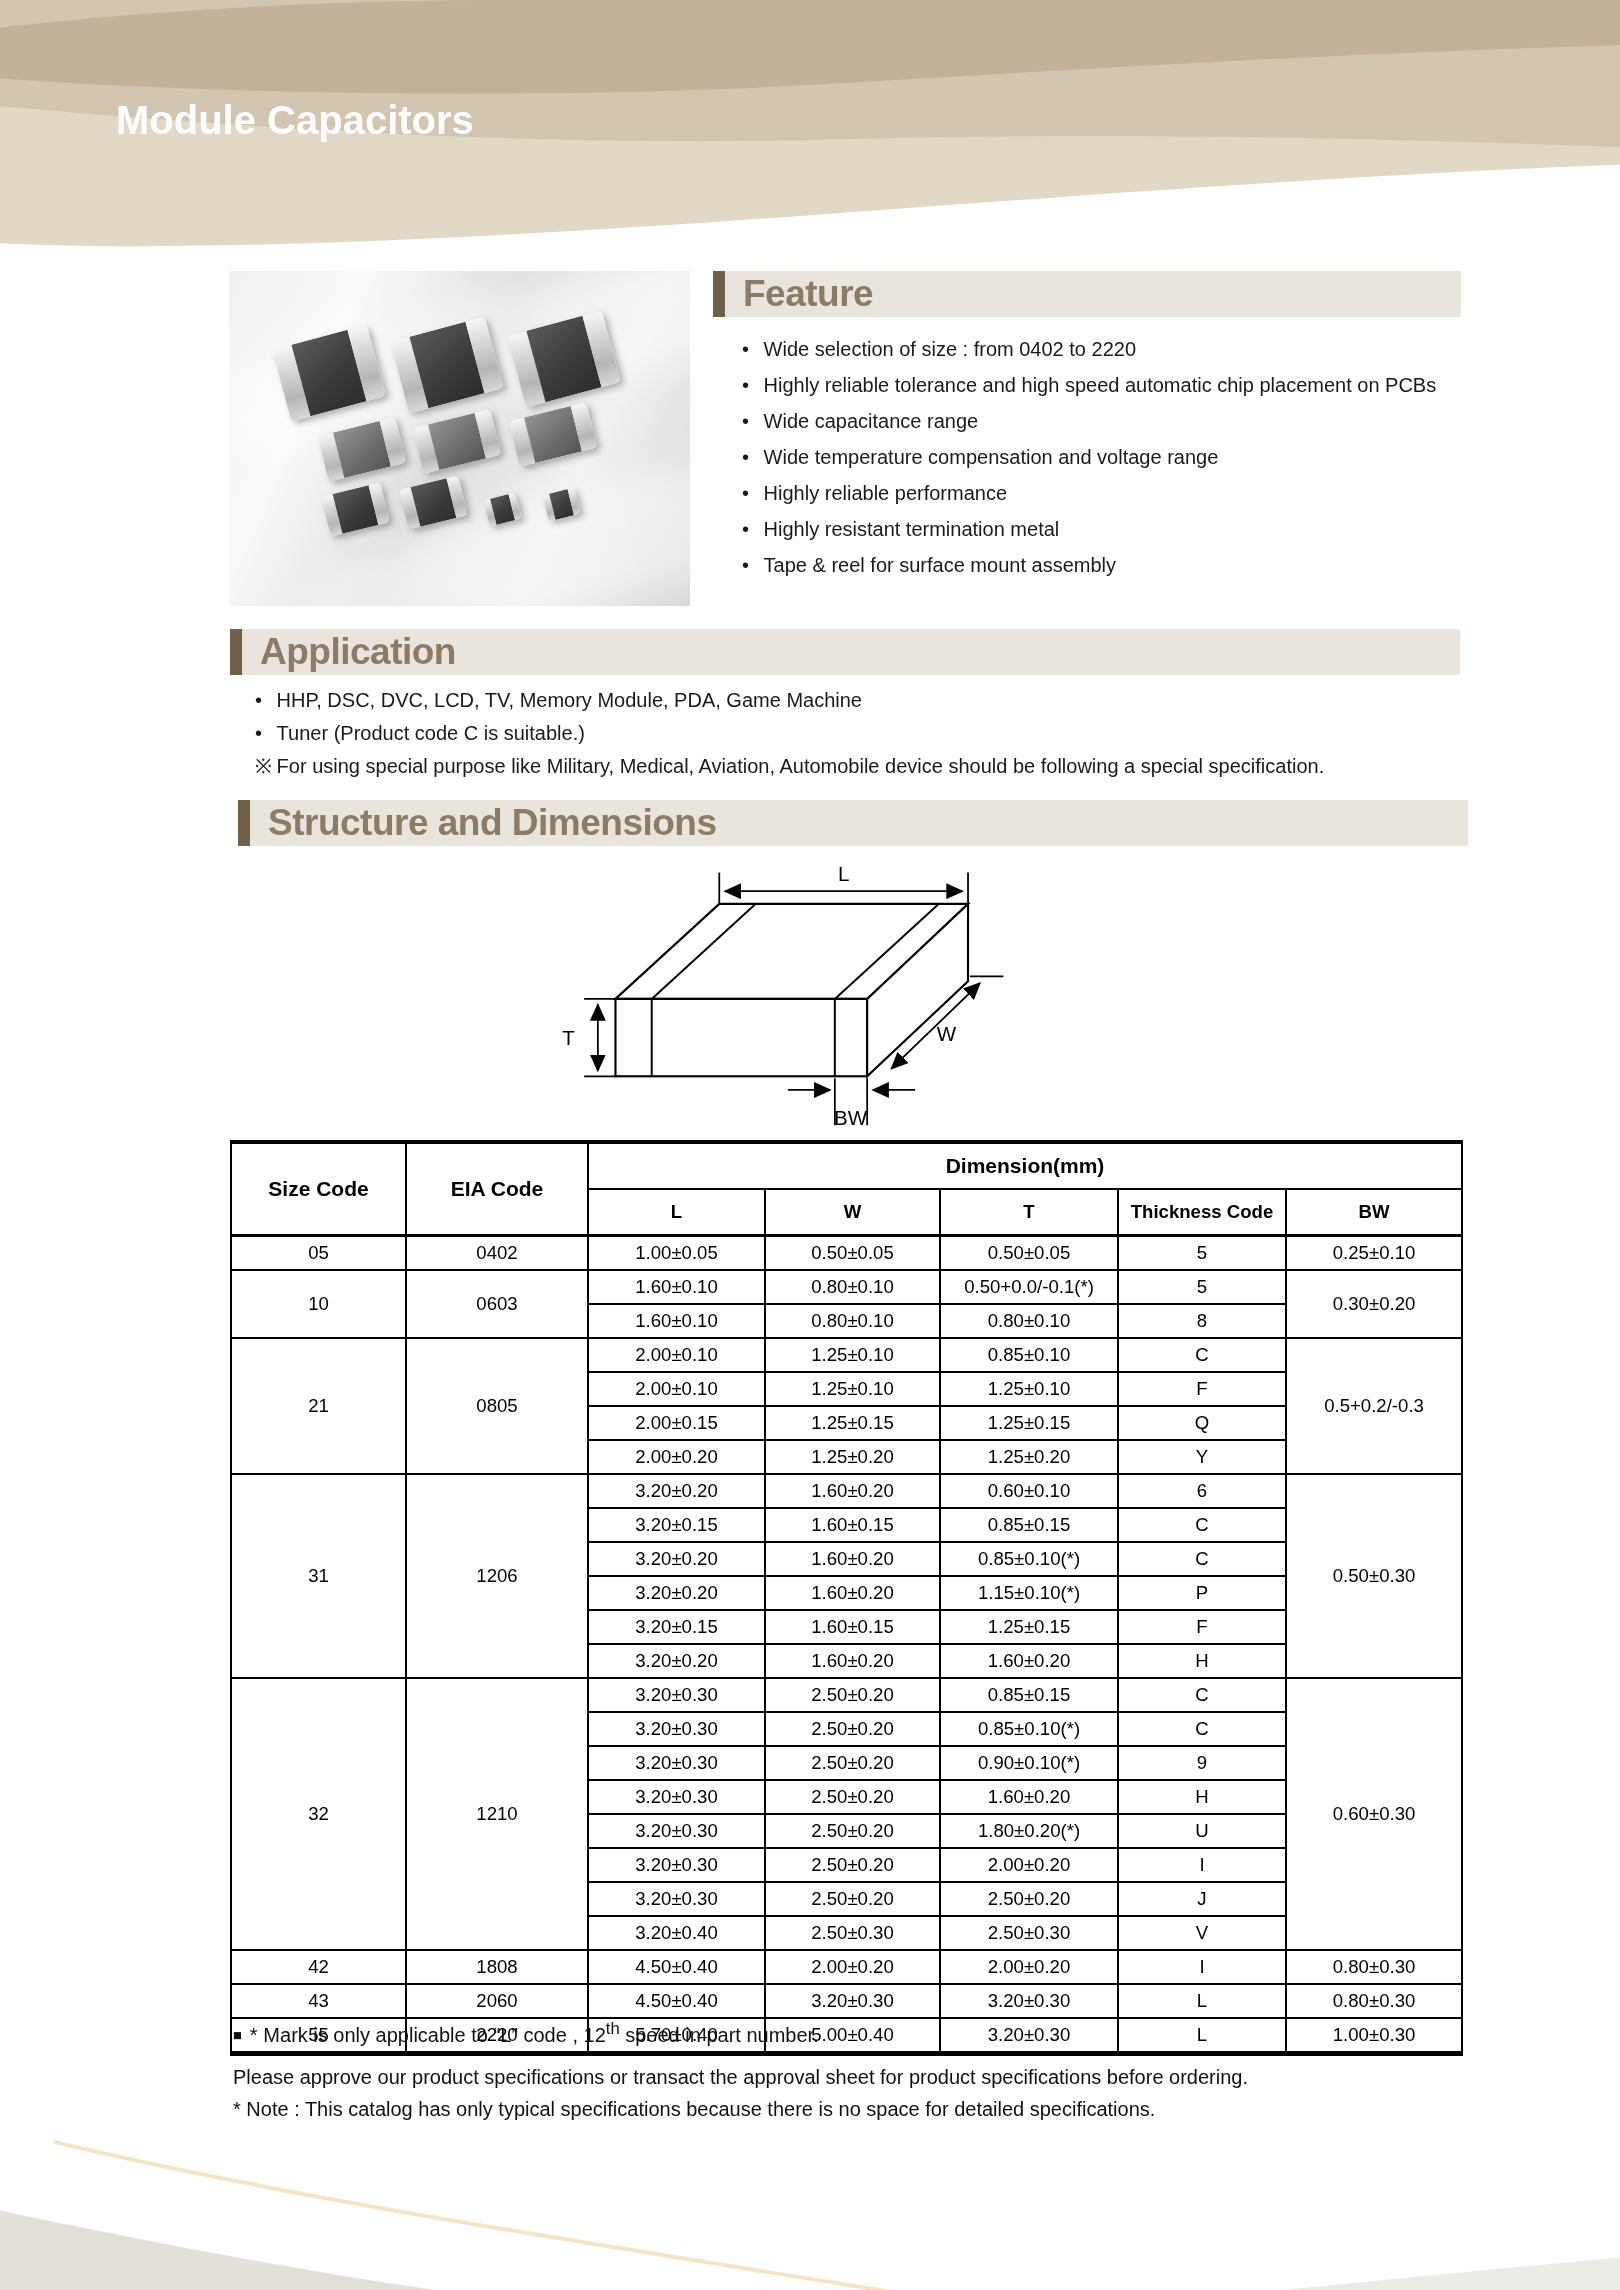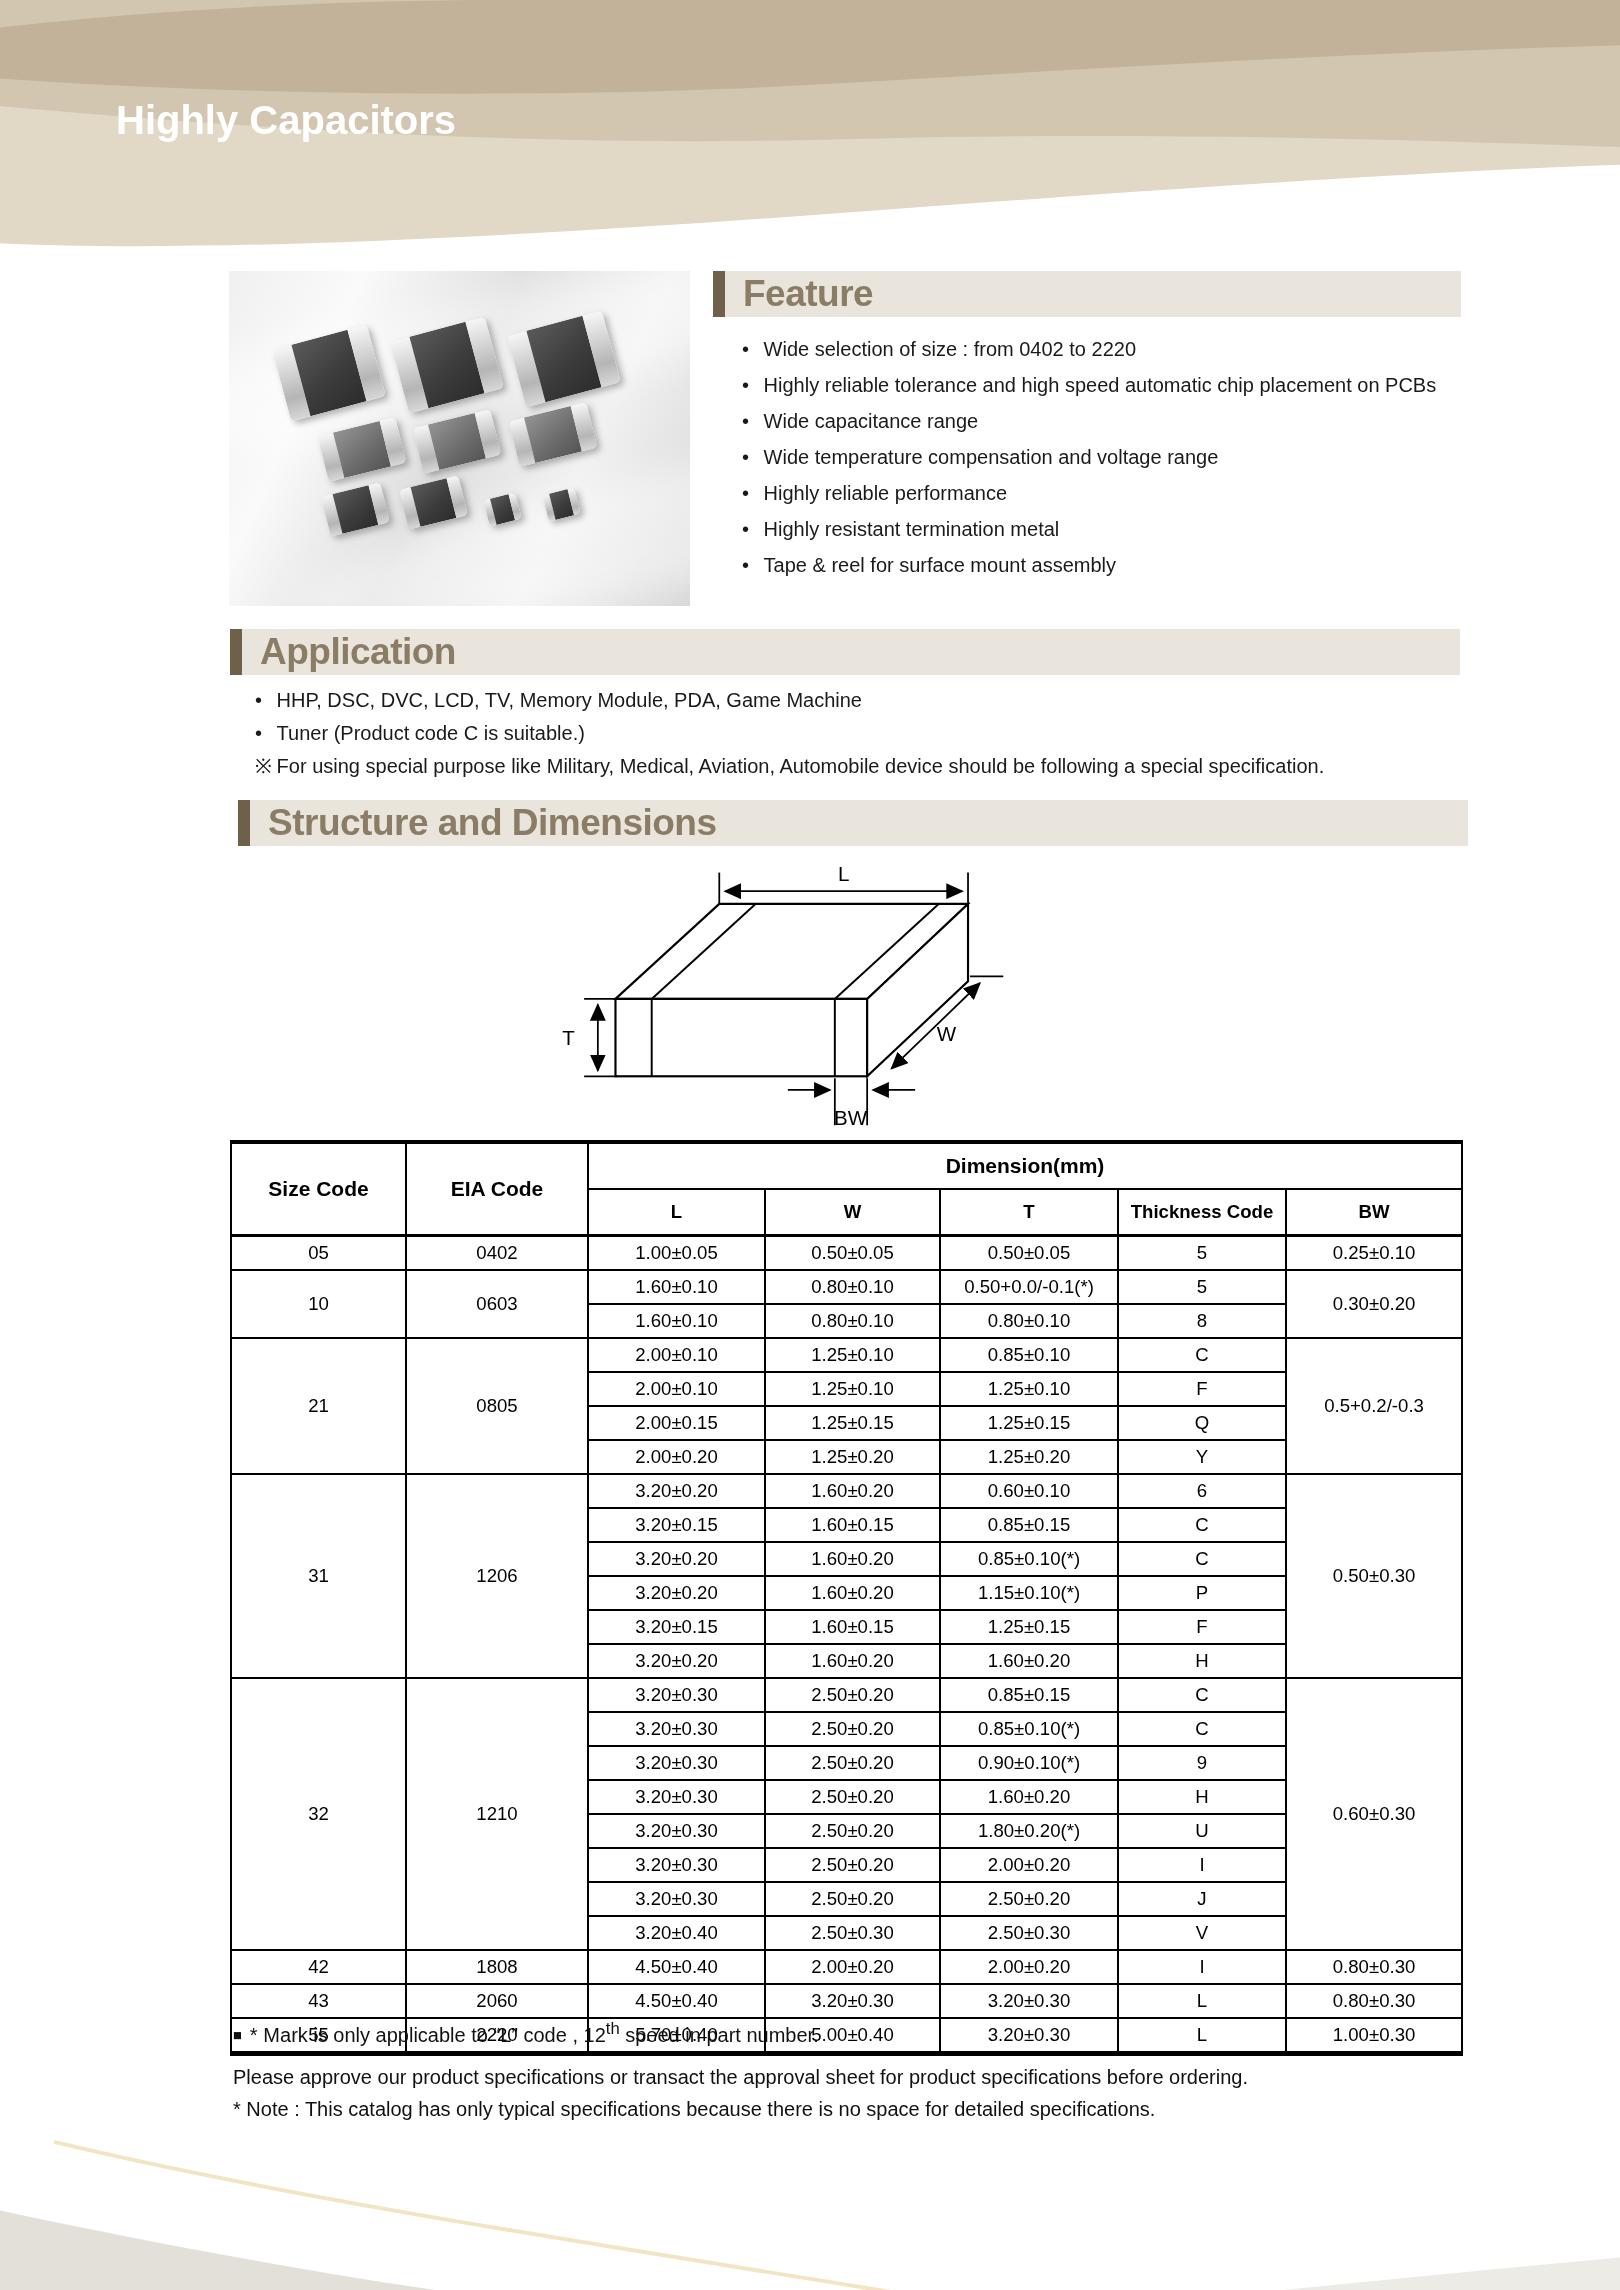--- a/index.html
+++ b/index.html
@@ -84,21 +84,21 @@
 </head>
 <body>
 
 <div class="page">
 
   <svg class="header-svg" width="1620" height="255" viewBox="0 0 1653 260">
     <path d="M0,248 C200,258 520,242 820,220 C1120,198 1420,176 1653,168 L1653,0 L0,0 Z" fill="#e1d8c6"></path>
     <path d="M0,108 C260,132 560,150 860,142 C1160,134 1430,142 1653,150 L1653,0 L0,0 Z" fill="#d2c6b1"></path>
     <path d="M0,28 C140,12 300,2 480,0 L1653,0 L1653,46 C1300,56 1000,78 760,90 C520,100 220,96 0,80 Z" fill="#c2b299"></path>
   </svg>
-  <div class="page-title">Highly Capacitors</div>
+  <div class="page-title">Module Capacitors</div>
 
   <div class="photo">
     <div class="sheen" style="left:-118px;top:29px;"></div>
     <div class="sheen" style="left:59px;top:196px;width:784px;"></div>
     <div class="chip" style="left:51px;top:65px;width:98px;height:74px;transform:rotate(-15deg);">
         <div class="cap"></div>
         <div class="body"></div>
         <div class="cap"></div>
       </div>
     <div class="chip" style="left:169px;top:57px;width:98px;height:74px;transform:rotate(-15deg);">

